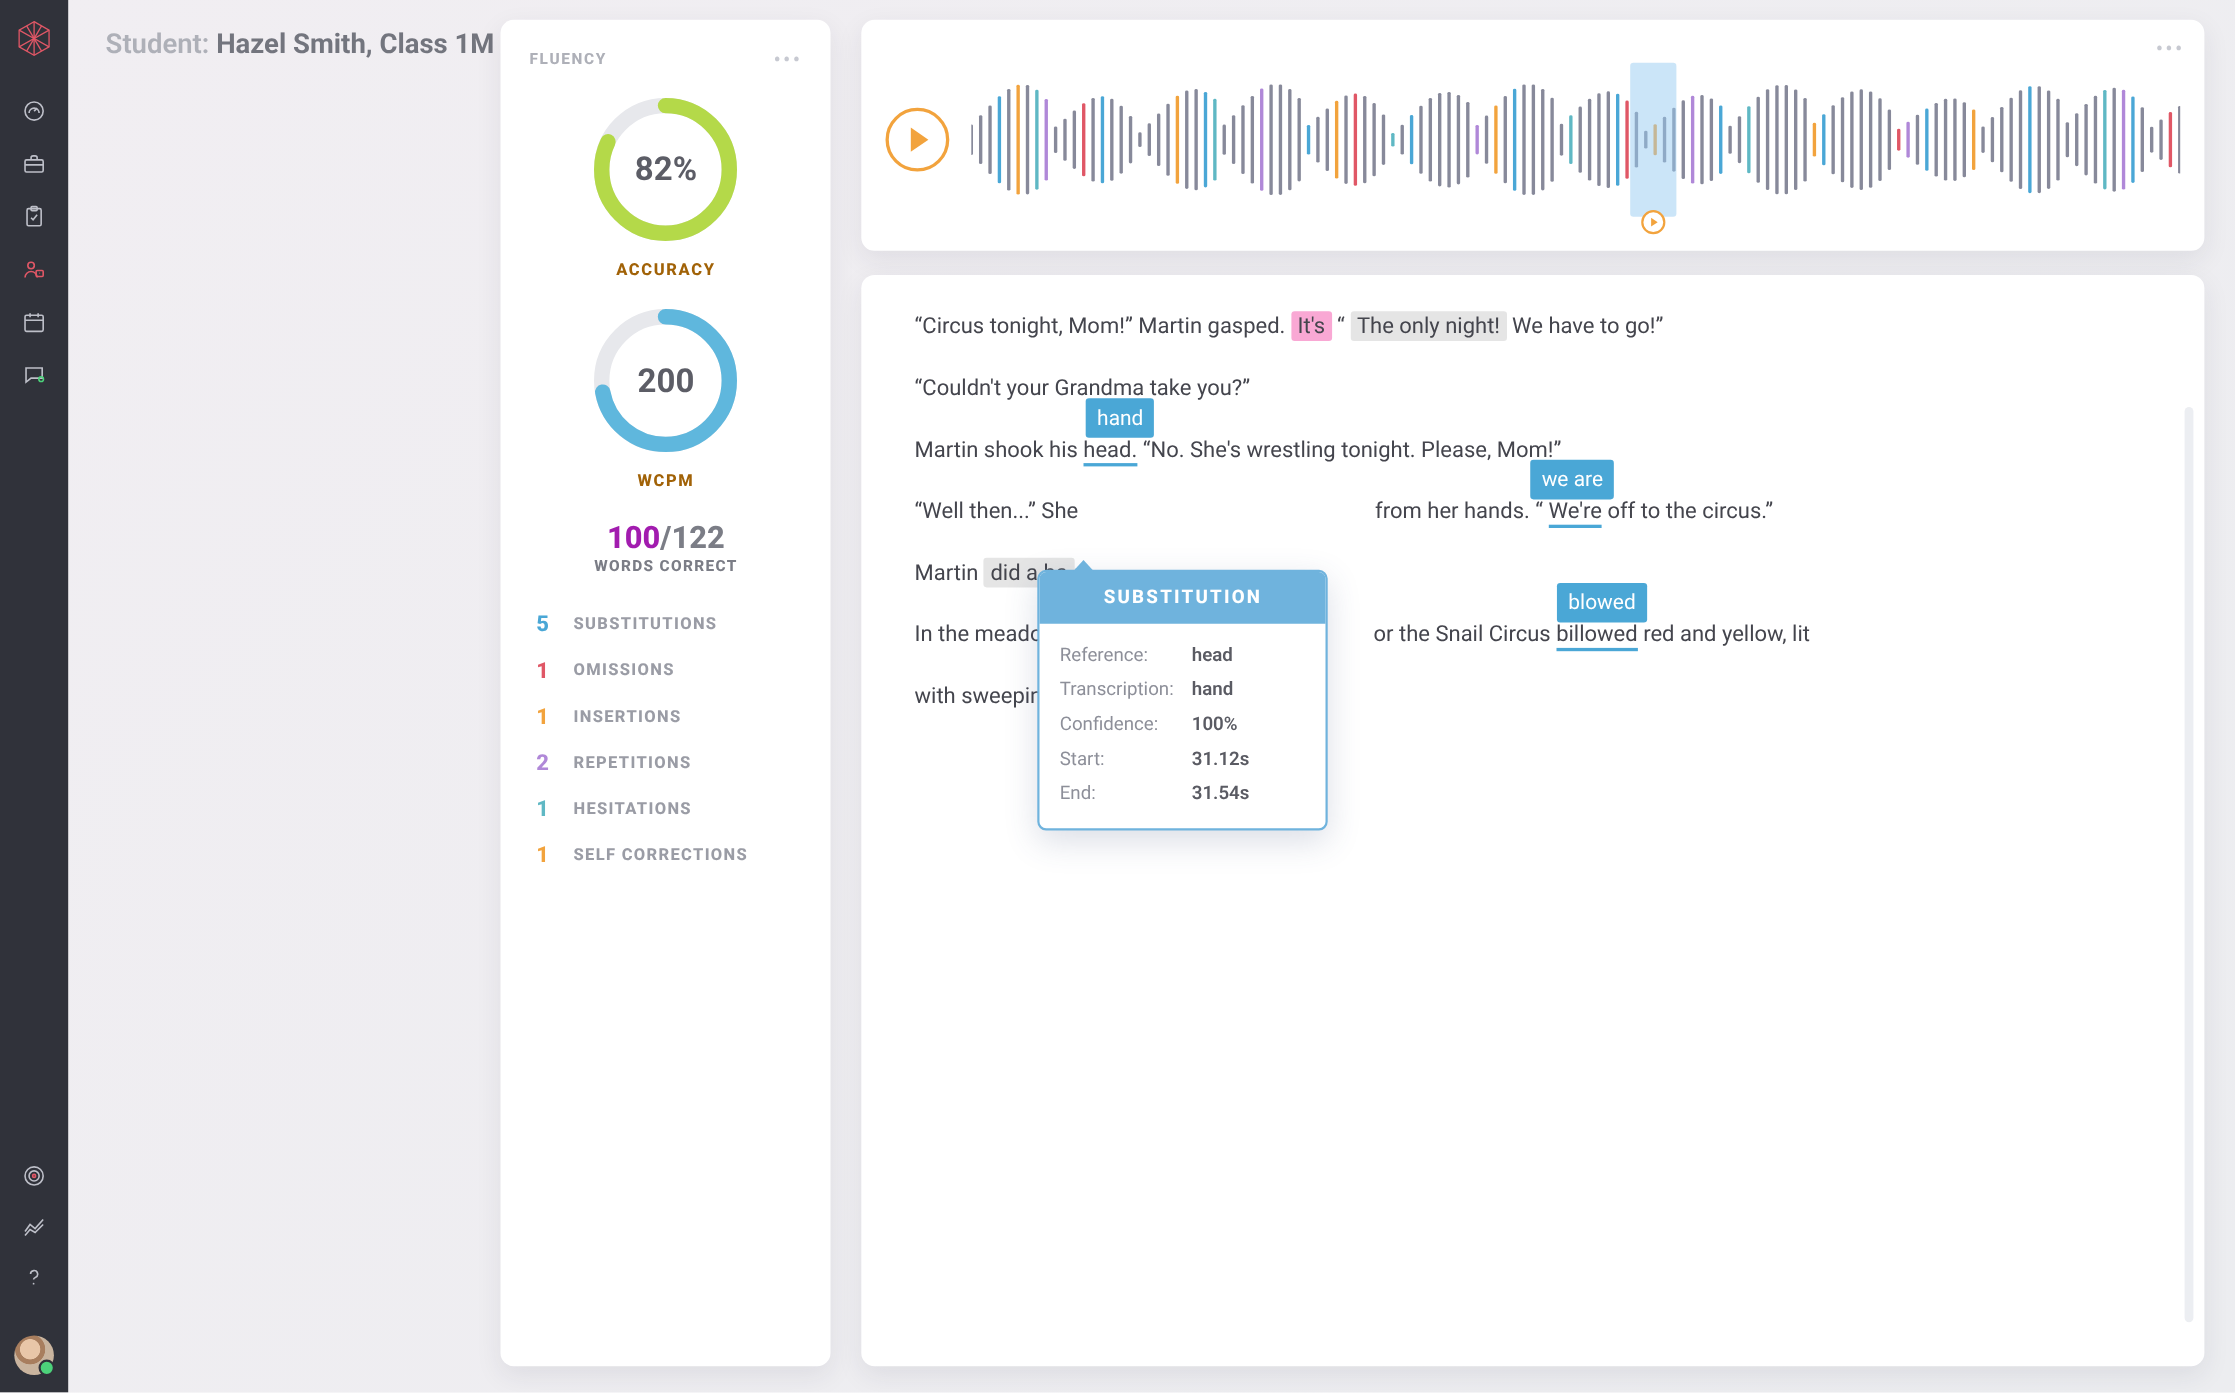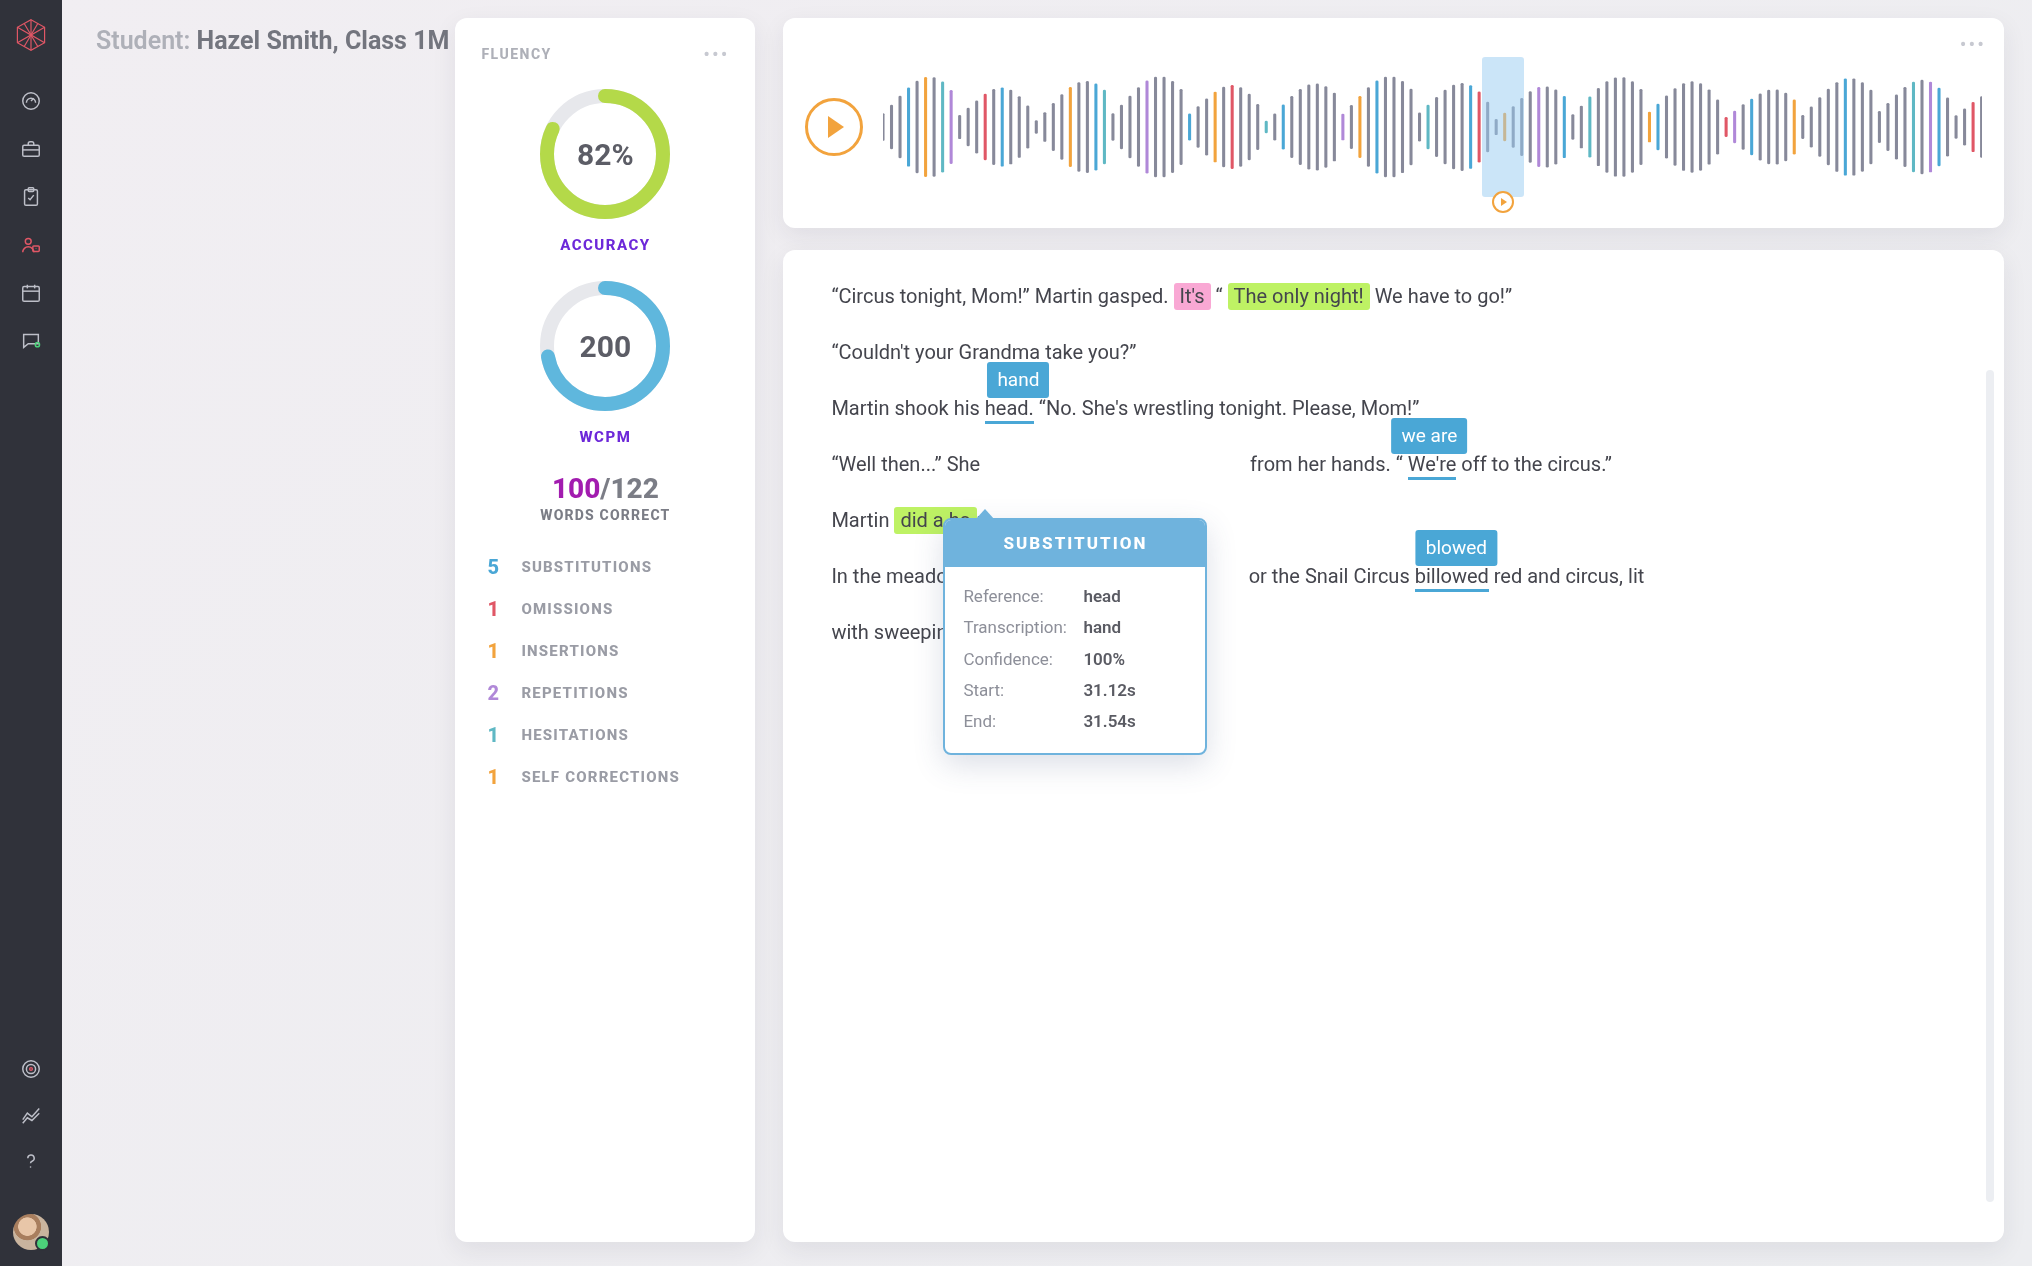--- a/index.html
+++ b/index.html
@@ -54,21 +54,21 @@
   }
   .card-header { width:100%; display:flex; justify-content:space-between; align-items:center; margin-bottom:14px;}
   .card-header .label { font-size:14px; font-weight:800; letter-spacing:1.5px; color:#aeb0b8;}
   .dots { font-size:20px; color:#c7c9d1; letter-spacing:2px; cursor:pointer;}
   .ring-wrap { position:relative; width:140px; height:140px; margin-top:4px;}
   .ring-wrap svg { transform: rotate(-90deg); }
   .ring-center {
     position:absolute; inset:0; display:flex; align-items:center; justify-content:center;
     font-size:30px; font-weight:700; color:#5c5d66;
   }
-  .metric-label { margin-top:12px; font-size:15px; font-weight:800; letter-spacing:1.5px; color:#6d28d9;}
+  .metric-label { margin-top:12px; font-size:15px; font-weight:800; letter-spacing:1.5px; color:#a16207;}
   .words-correct { margin-top:26px; text-align:center;}
   .words-correct .nums { font-size:28px; font-weight:800; color:#7b7d86;}
   .words-correct .nums .blue { color:#a21caf;text-align:right;}
   .words-correct .sub { font-size:14px; font-weight:800; letter-spacing:1.2px; color:#7b7d86; margin-top:2px;}
   .error-list { margin-top:32px; width:100%; display:flex; flex-direction:column; gap:18px; padding-left:6px;}
   .error-row { display:flex; align-items:center; gap:16px;}
   .error-row .count { width:18px; font-size:20px; font-weight:800;}
   .error-row .name { font-size:15px; font-weight:800; letter-spacing:1.2px; color:#9a9ca5;}
   .c-blue   { color:#4aa7d6;}
   .c-red    { color:#e05766;}
@@ -109,21 +109,21 @@
   }
   
   .passage {
     background:#fff; border-radius:12px; box-shadow: 0 8px 24px rgba(40,40,60,0.08);
     flex:1; padding: 30px 48px; font-size:20px; line-height:1.6; color:#44454d;
     position:relative; overflow:hidden;
   }
   .passage p { margin-bottom:24px; }
   .hl { padding:1px 6px 2px 6px; border-radius:3px;}
   .hl-orange { background:#f9a8d4;}
-  .hl-purple { background:#bef264;}
+  .hl-purple { background:#e5e5e5;}
   .annot {
     position:absolute; transform:translateX(-50%);
     background:#4aa7d6; color:#fff; font-size:19px; padding:3px 10px; border-radius:3px;
     white-space:nowrap;
   }
   .under-blue { border-bottom:3px solid #4aa7d6; padding-bottom:1px;}
   .scroll-track{
     position:absolute; right:10px; top:120px; bottom:40px; width:8px;
     background:#eceef2; border-radius:4px;
   }
@@ -473,21 +473,21 @@
           </p>
 
           <p>
             <span>Martin </span><span class="hl hl-purple">did  a ha</span><span>p</span>
           </p>
 
           <p style="position:relative">
             <span class="annot" style="left:625px; top:-30px">blowed</span>
             <span>In the meadow n</span>
             <span style="display:inline-block; width:260px"></span>
-            <span>or the Snail Circus  </span><span class="under-blue">billowed</span><span>  red and circus, lit</span>
+            <span>or the Snail Circus  </span><span class="under-blue">billowed</span><span>  red and yellow, lit</span>
           </p>
 
           <p>with sweeping lights.</p>
 
           <div class="popover" style="left:160px; top:268px">
             <div class="pop-header">SUBSTITUTION</div>
             <div class="pop-body" id="pop-body">
                 <div class="row">
                   <span class="k">Reference:</span>
                   <span class="v">head</span>

